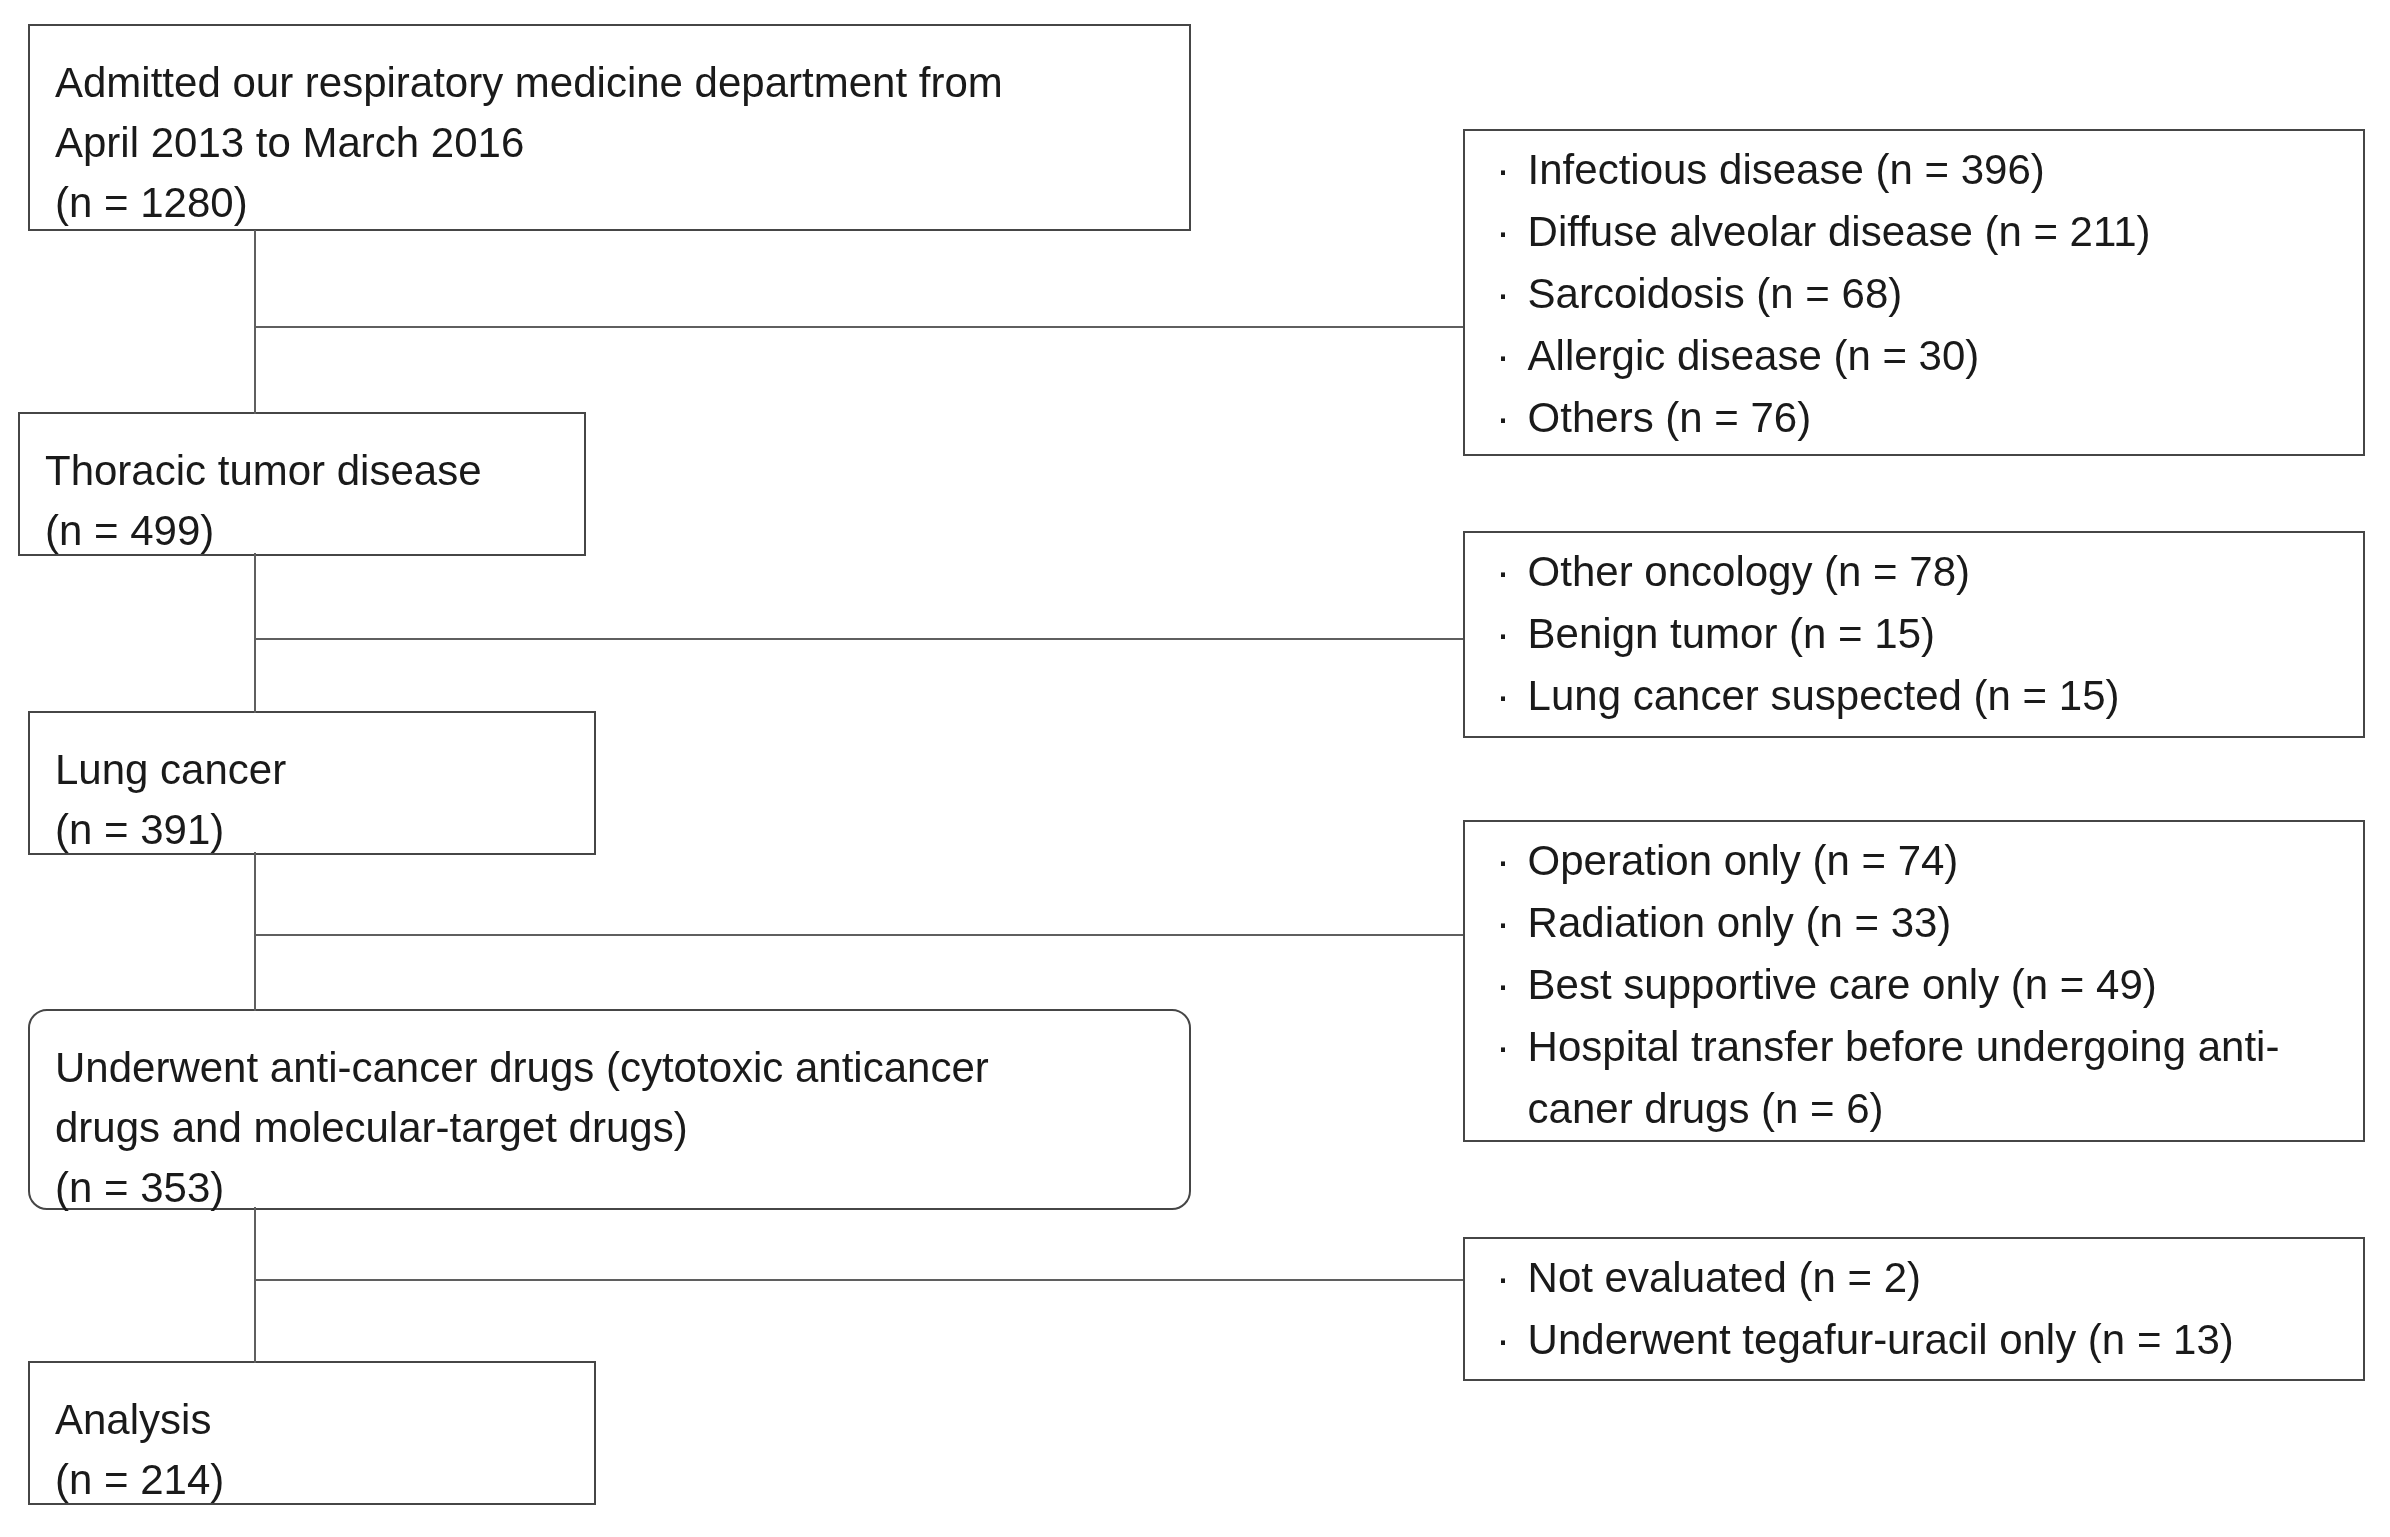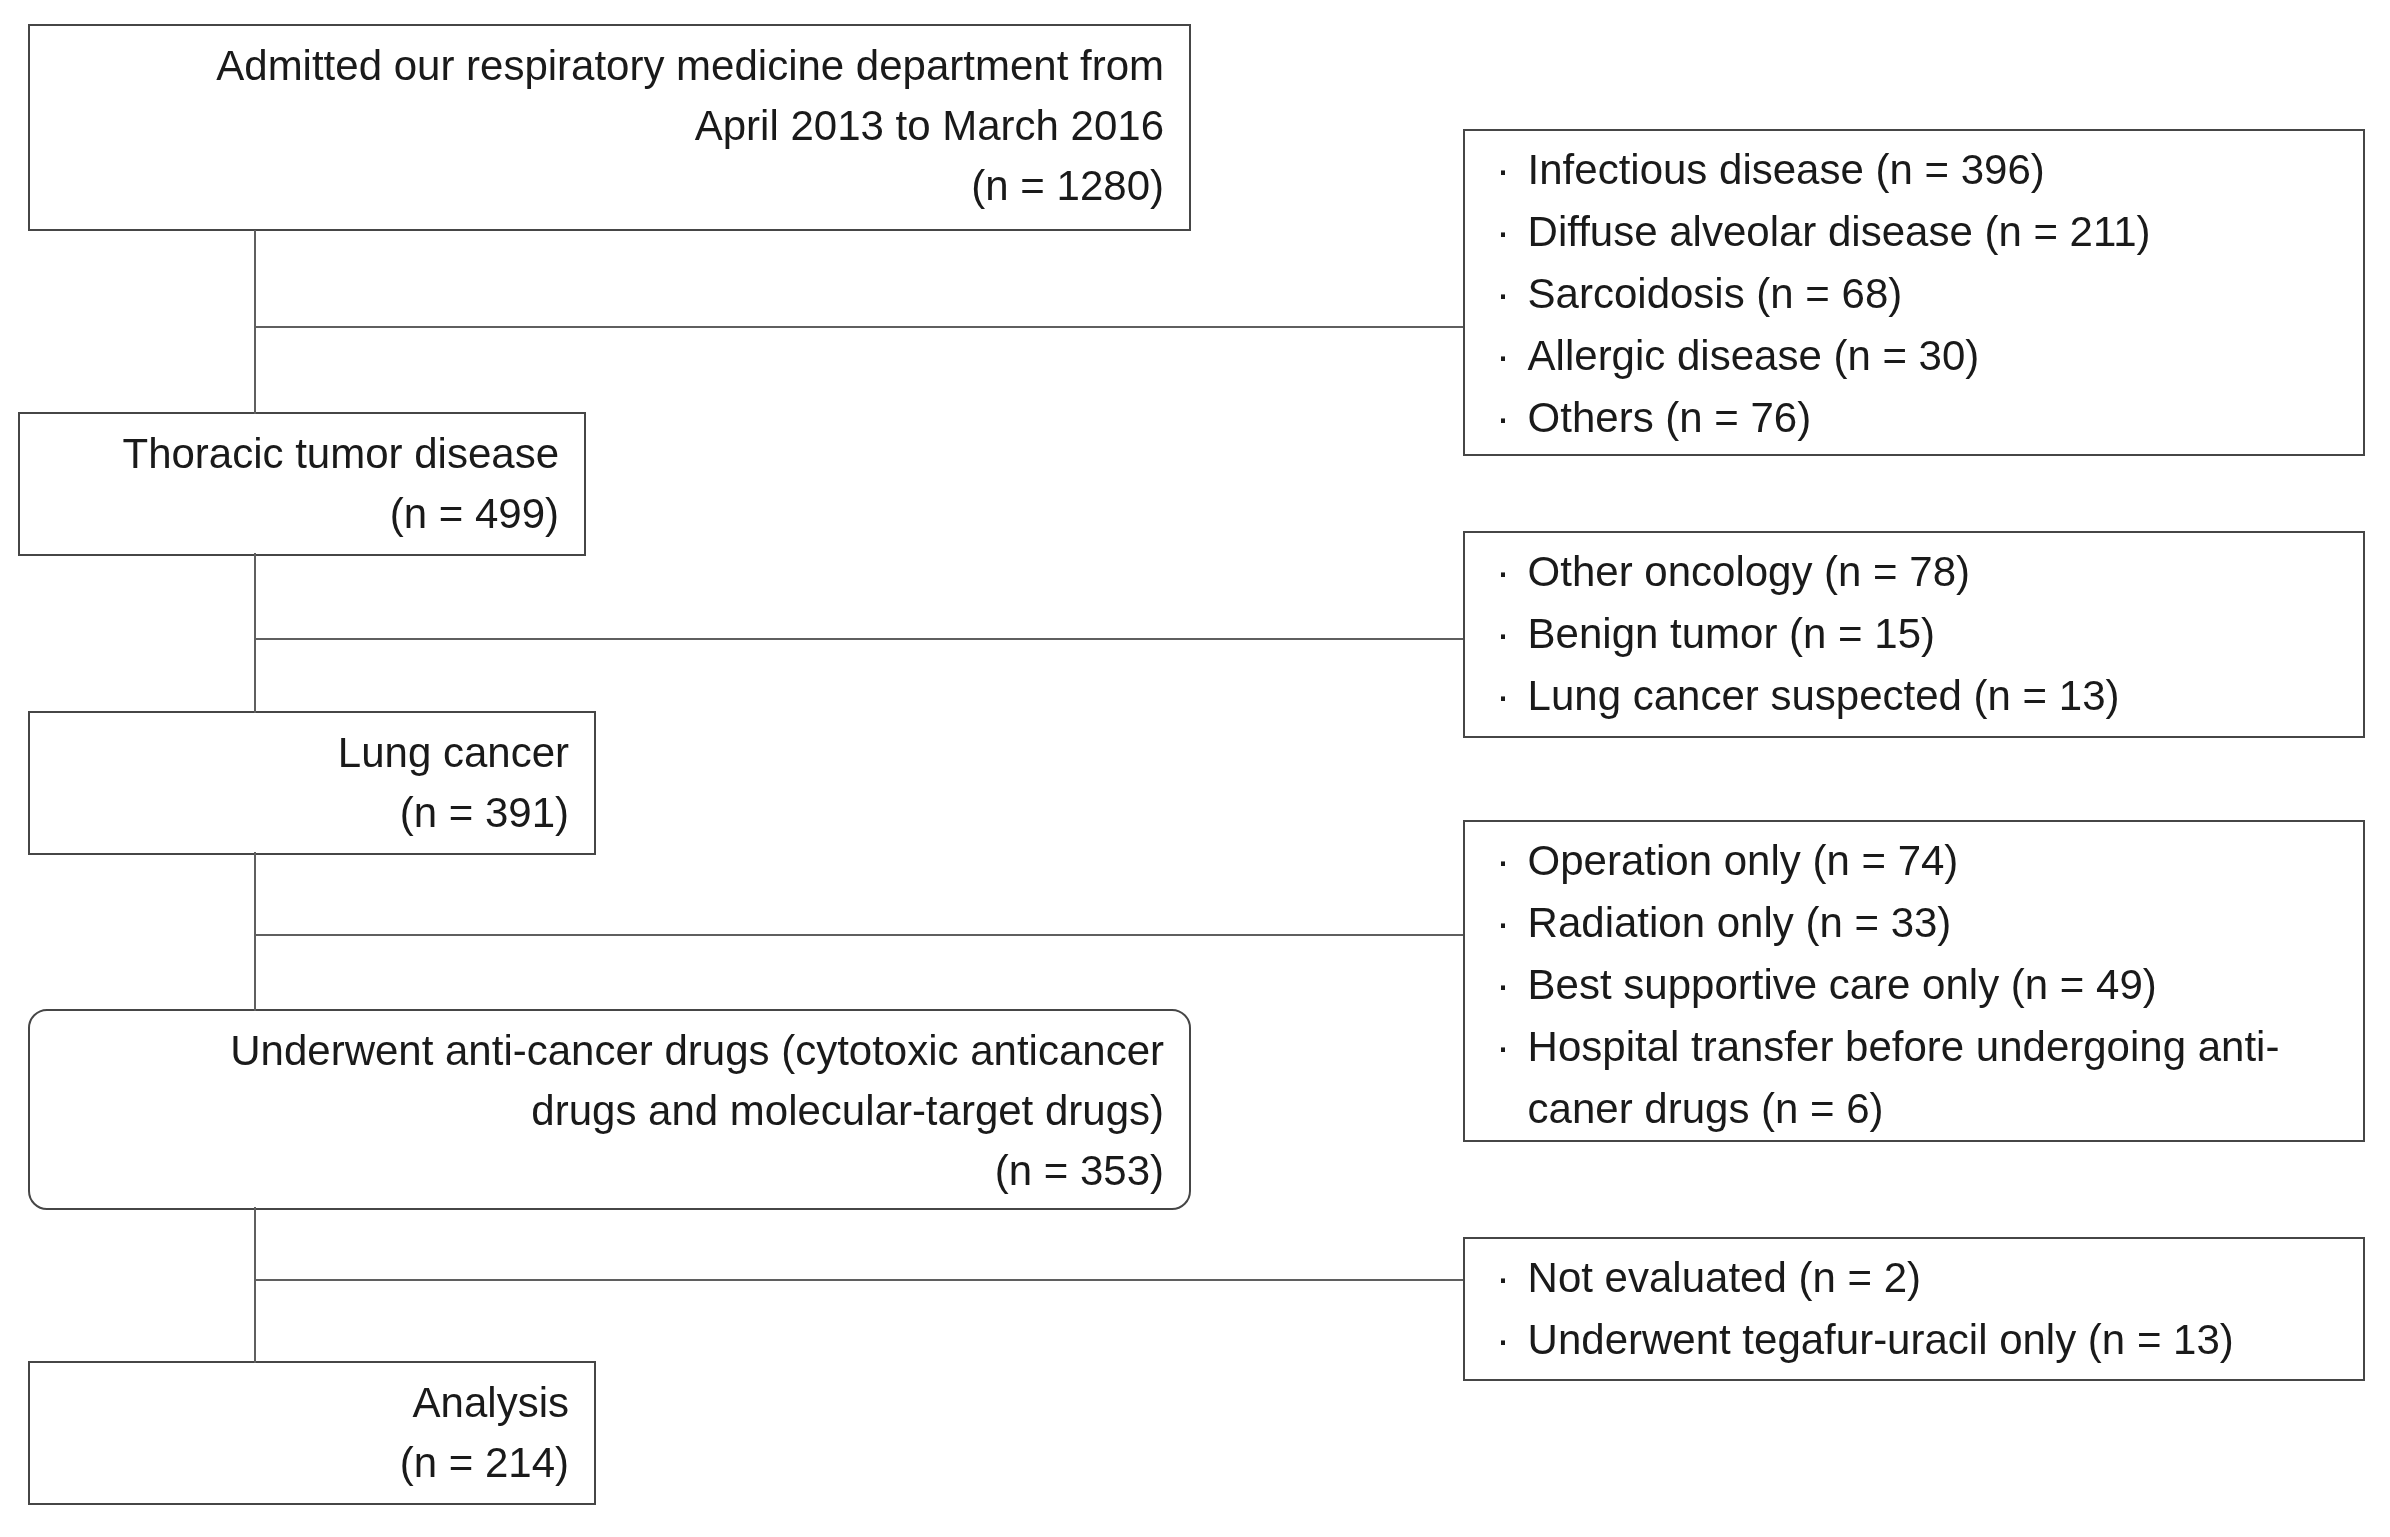--- a/index.html
+++ b/index.html
@@ -19,23 +19,22 @@
     overflow: hidden;
   }
   .box {
     position: absolute;
     box-sizing: border-box;
     border: 2.9px solid #464646;
     background: #ffffff;
   }
   
   .step {
-    padding: 10px 25px;
+    padding: 27px 25px;
     line-height: 60px;
-    text-align: right;
   }
   .step .ln { white-space: nowrap; }
   
   .excl {
     padding: 7.8px 11.6px 7.8px 13.6px;
     line-height: 62px;
   }
   .item { display: flex; align-items: flex-start; }
   .item .bullet {
     flex: 0 0 49px;
@@ -135,21 +134,21 @@
     <div class="item">
       <span class="bullet">·</span>
       <span class="itx">Other oncology (n = 78)</span>
     </div>
     <div class="item">
       <span class="bullet">·</span>
       <span class="itx">Benign tumor (n = 15)</span>
     </div>
     <div class="item">
       <span class="bullet">·</span>
-      <span class="itx">Lung cancer suspected (n = 13)</span>
+      <span class="itx">Lung cancer suspected (n = 15)</span>
     </div>
   </div>
 
   <div class="box excl" id="box-excl-2">
     <div class="item">
       <span class="bullet">·</span>
       <span class="itx">Operation only (n = 74)</span>
     </div>
     <div class="item">
       <span class="bullet">·</span>

